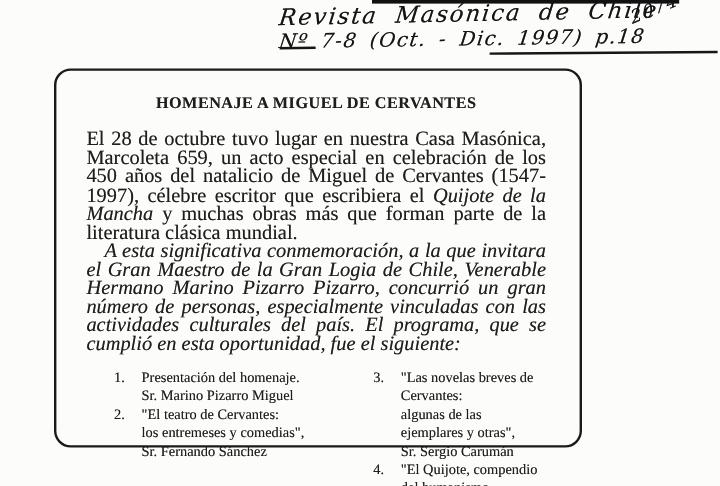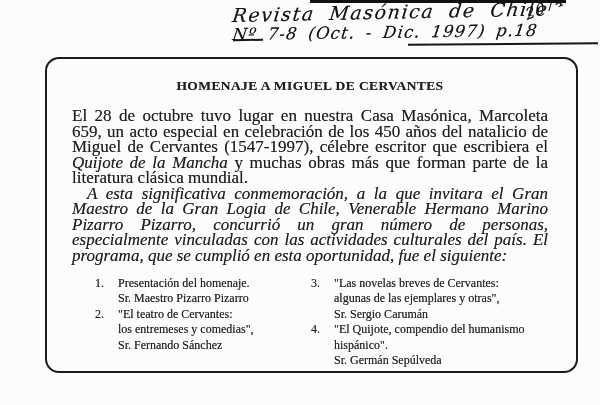--- a/index.html
+++ b/index.html
@@ -53,21 +53,21 @@
     position:absolute;left:233px;top:39px;width:30px;height:1.6px;
     background:#161616;transform:rotate(-1deg);
   }
   .hw-underline-long{
     position:absolute;left:408px;top:43px;width:190px;height:2px;
     background:#161616;transform:rotate(-0.4deg);
   }
 
   
   .article-box{
-    position:absolute;left:45px;top:57px;width:533px;height:316px;
+    position:absolute;left:45px;top:57px;width:440px;height:316px;
     box-sizing:border-box;
     border:2.5px solid #1a1a1a;
     border-radius:14px;
     padding:19px 28px 0 25px;
     background:transparent;
   }
   .scan-text{ text-shadow:0 0 0.45px rgba(20,20,20,0.55); }
 
   .title{
     margin:0 0 14px 0;
@@ -124,21 +124,21 @@
 
     <p class="para scan-text"><span>El 28 de octubre tuvo lugar en nuestra Casa Masónica, Marcoleta 659, un acto especial en celebración de los 450 años del natalicio de Miguel de Cervantes (1547-1997), célebre escritor que escribiera el </span><i>Quijote de la Mancha</i><span> y muchas obras más que forman parte de la literatura clásica mundial.</span></p>
 
     <p class="para indent scan-text">A esta significativa conmemoración, a la que invitara el Gran Maestro de la Gran Logia de Chile, Venerable Hermano Marino Pizarro Pizarro, concurrió un gran número de personas, especialmente vinculadas con las actividades culturales del país. El programa, que se cumplió en esta oportunidad, fue el siguiente:</p>
 
     <div class="program scan-text">
       <div class="col-left">
         <div class="item">
           <span class="num">1.</span>
           <span class="itext">Presentación del homenaje.
-Sr. Maestro Pizarro Pizarro</span>
+Sr. Marino Pizarro Miguel</span>
         </div>
         <div class="item">
           <span class="num">2.</span>
           <span class="itext">"El teatro de Cervantes:
 los entremeses y comedias",
 Sr. Fernando Sánchez</span>
         </div>
       </div>
       <div class="col-right">
         <div class="item">

